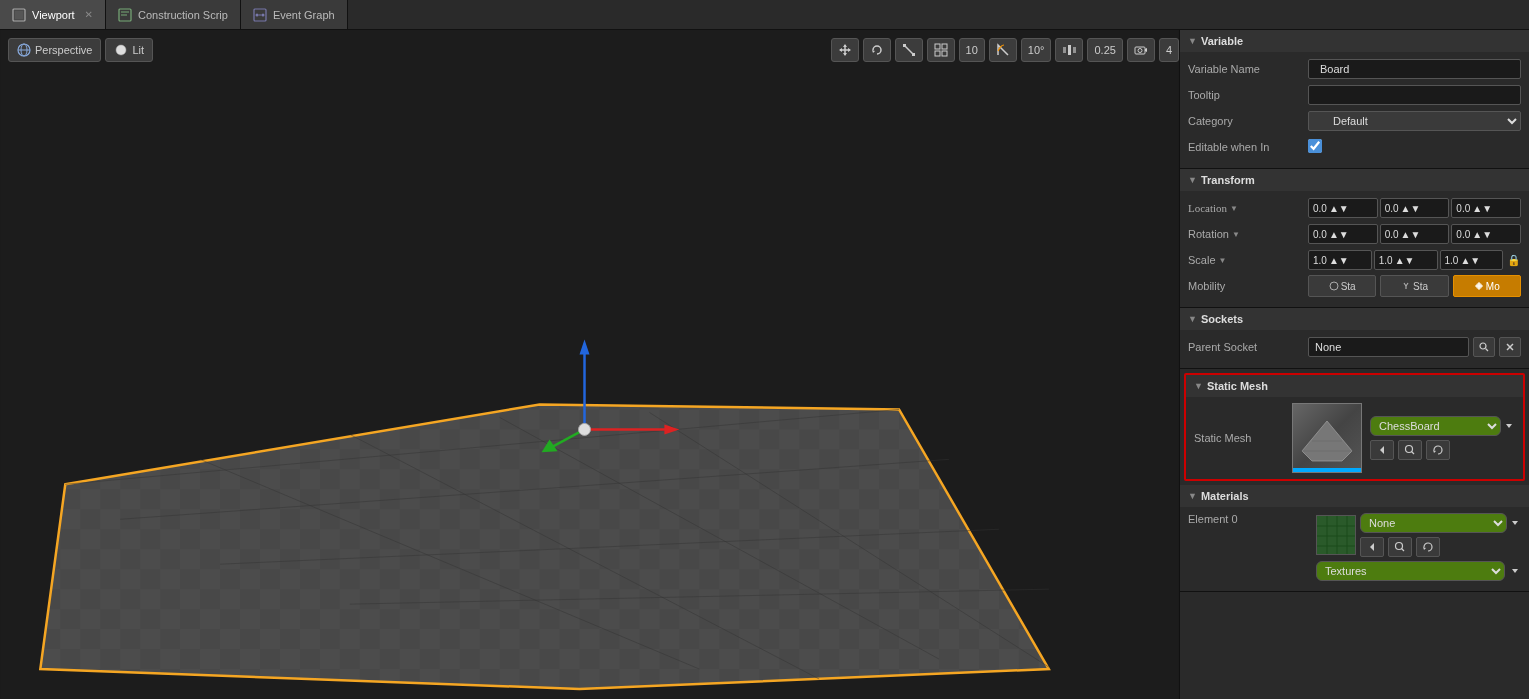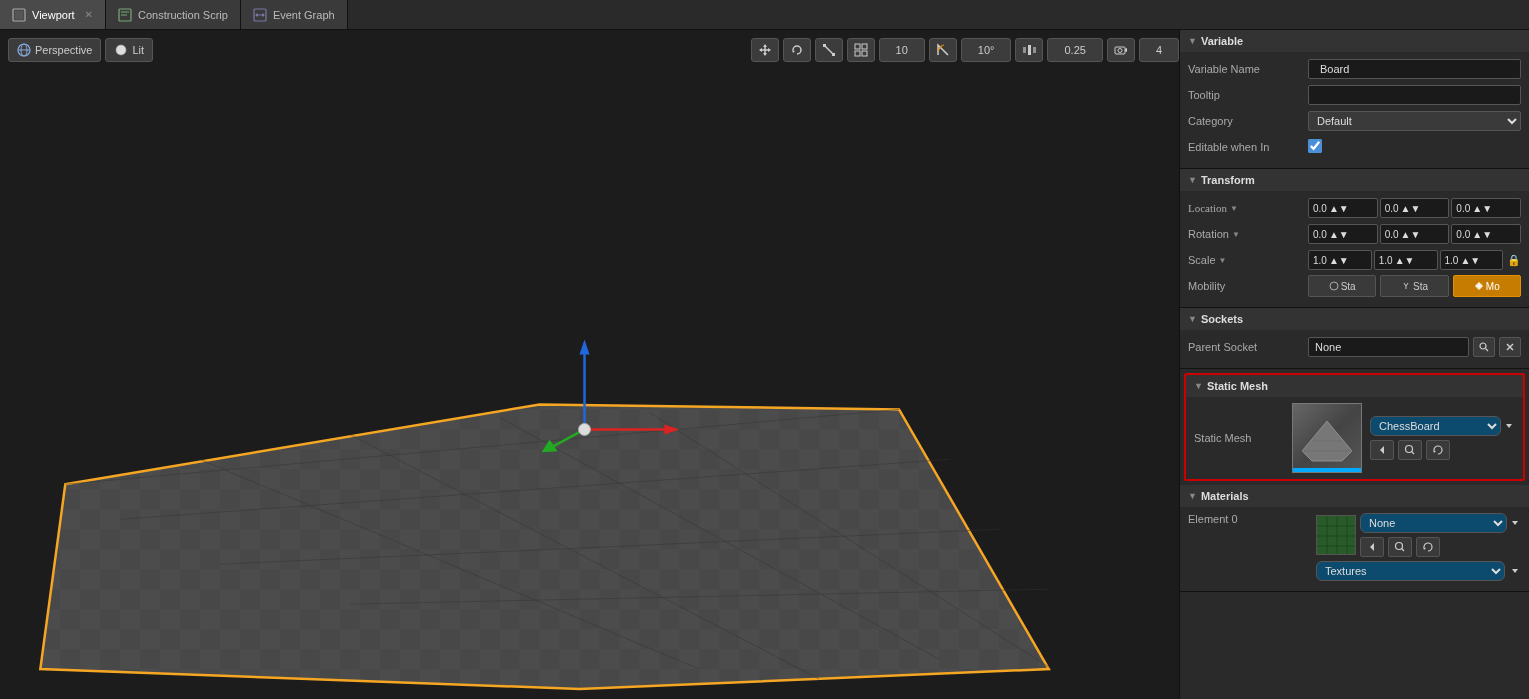--- a/index.html
+++ b/index.html
@@ -101,21 +101,21 @@
       display: flex;
       align-items: center;
       justify-content: center;
       font-size: 12px;
     }
     .toolbar-num-btn {
       background: #3c3c3c;
       border: 1px solid #555;
       border-radius: 3px;
       color: #ccc;
-      padding: 0 16px;
+      padding: 0 6px;
       height: 24px;
       cursor: pointer;
       display: flex;
       align-items: center;
       font-size: 11px;
     }
 
     
     .scene-canvas {
       position: absolute;
@@ -186,21 +186,21 @@
       padding: 2px 11px;
       font-size: 11px;
       width: 100%;
       height: 20px;
     }
     .prop-select {
       background: #3a3a3a;
       border: 1px solid #555;
       border-radius: 2px;
       color: #ddd;
-      padding: 2px 4px;
+      padding: 2px 20px;
       font-size: 11px;
       height: 20px;
       width: 100%;
     }
     .checkbox {
       width: 14px;
       height: 14px;
       accent-color: #4a90d9;
     }
 
@@ -343,21 +343,21 @@
       gap: 4px;
       flex: 1;
     }
     .mesh-name-row {
       display: flex;
       align-items: center;
       gap: 2px;
     }
     .mesh-name-select {
       flex: 1;
-      background: #0c4a6e;
+      background: #4d7c0f;
       border: 1px solid #555;
       border-radius: 6px;
       color: #ddd;
       padding: 2px 4px;
       font-size: 11px;
       height: 20px;
     }
     .mesh-action-row {
       display: flex;
       gap: 4px;

